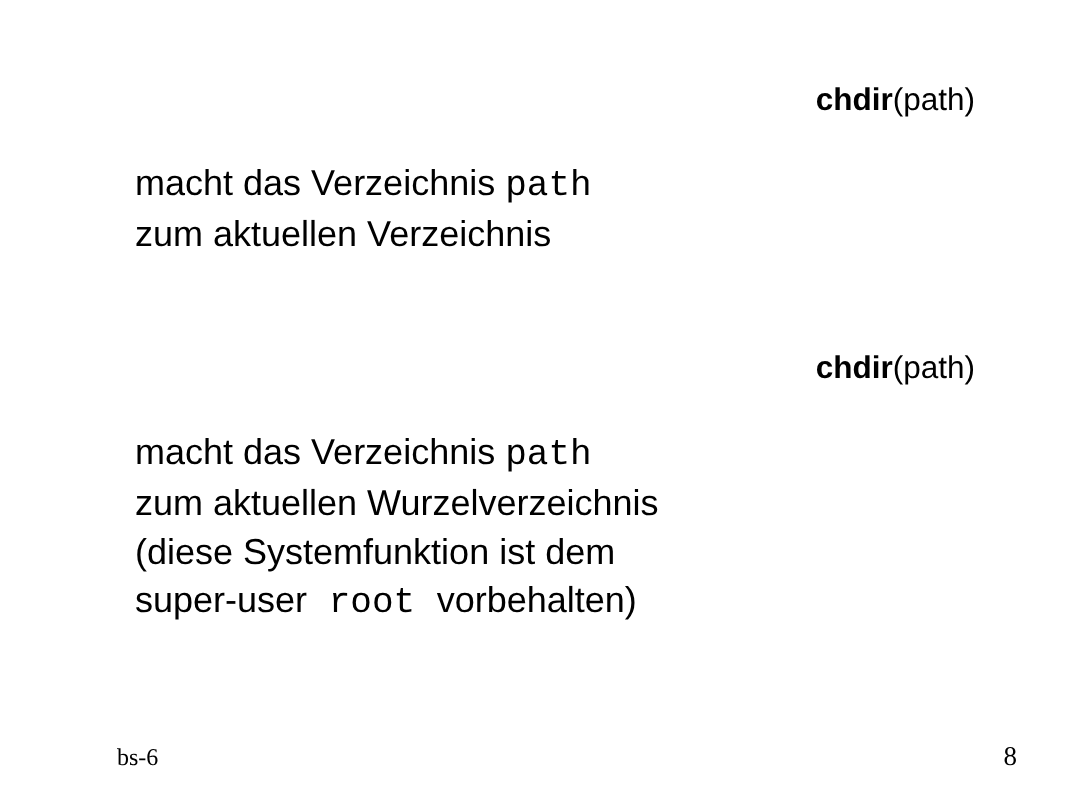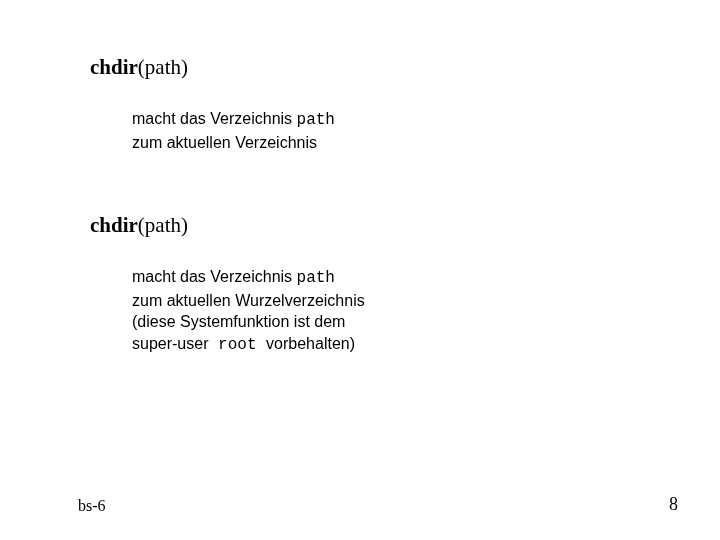--- a/index.html
+++ b/index.html
@@ -13,32 +13,32 @@
     position: relative;
     overflow: hidden;
   }
   .content {
     position: absolute;
     left: 90px;
     top: 55px;
     width: 560px;
   }
   .func-line {
-    font-family: Liberation Serif, serif;
+    font-family: Liberation Sans, sans-serif;
     font-size: 21px;
     margin-bottom: 28px;
+    text-align: right;
   }
   .func-line .bold {
     font-weight: bold;
   }
   .desc {
     font-family: Arial, Helvetica, sans-serif;
-    font-size: 16px;
+    font-size: 24px;
     line-height: 1.35;
-    margin-left: 42px;
     margin-bottom: 60px;
   }
   .mono {
     font-family: "Courier New", Courier, monospace;
   }
   .italic {
   }
   .footer-left {
     position: absolute;
     left: 30px;

